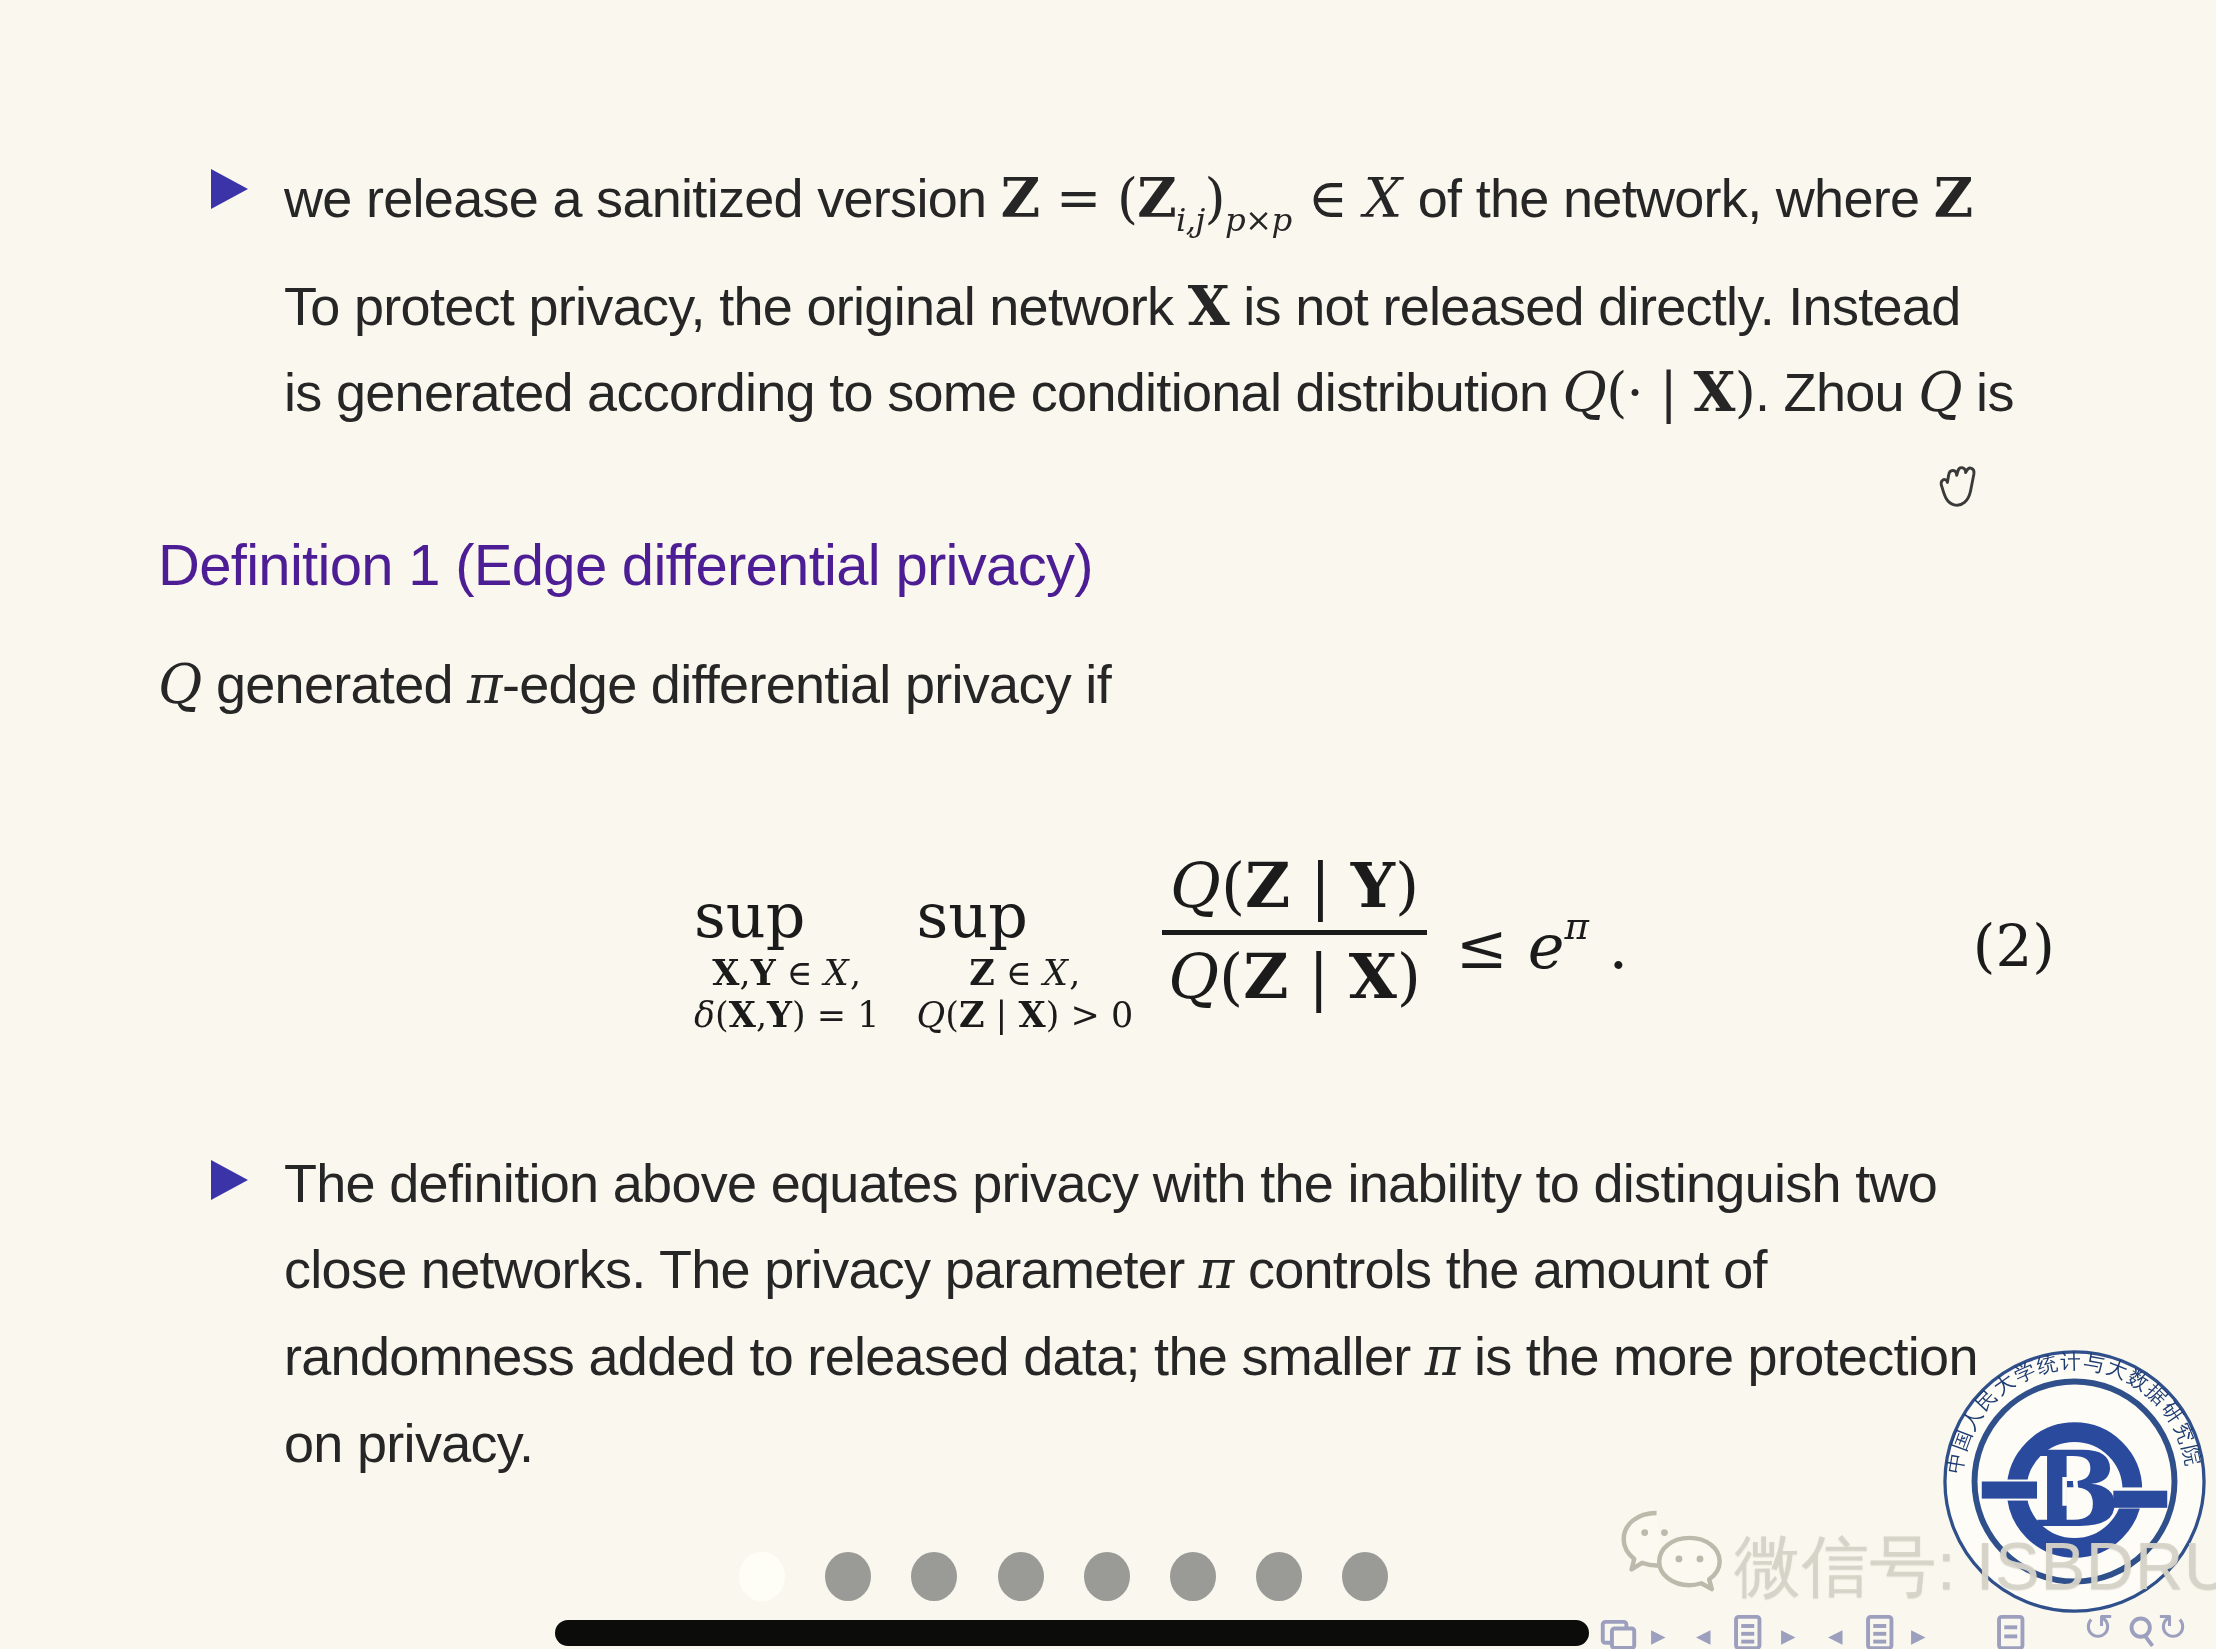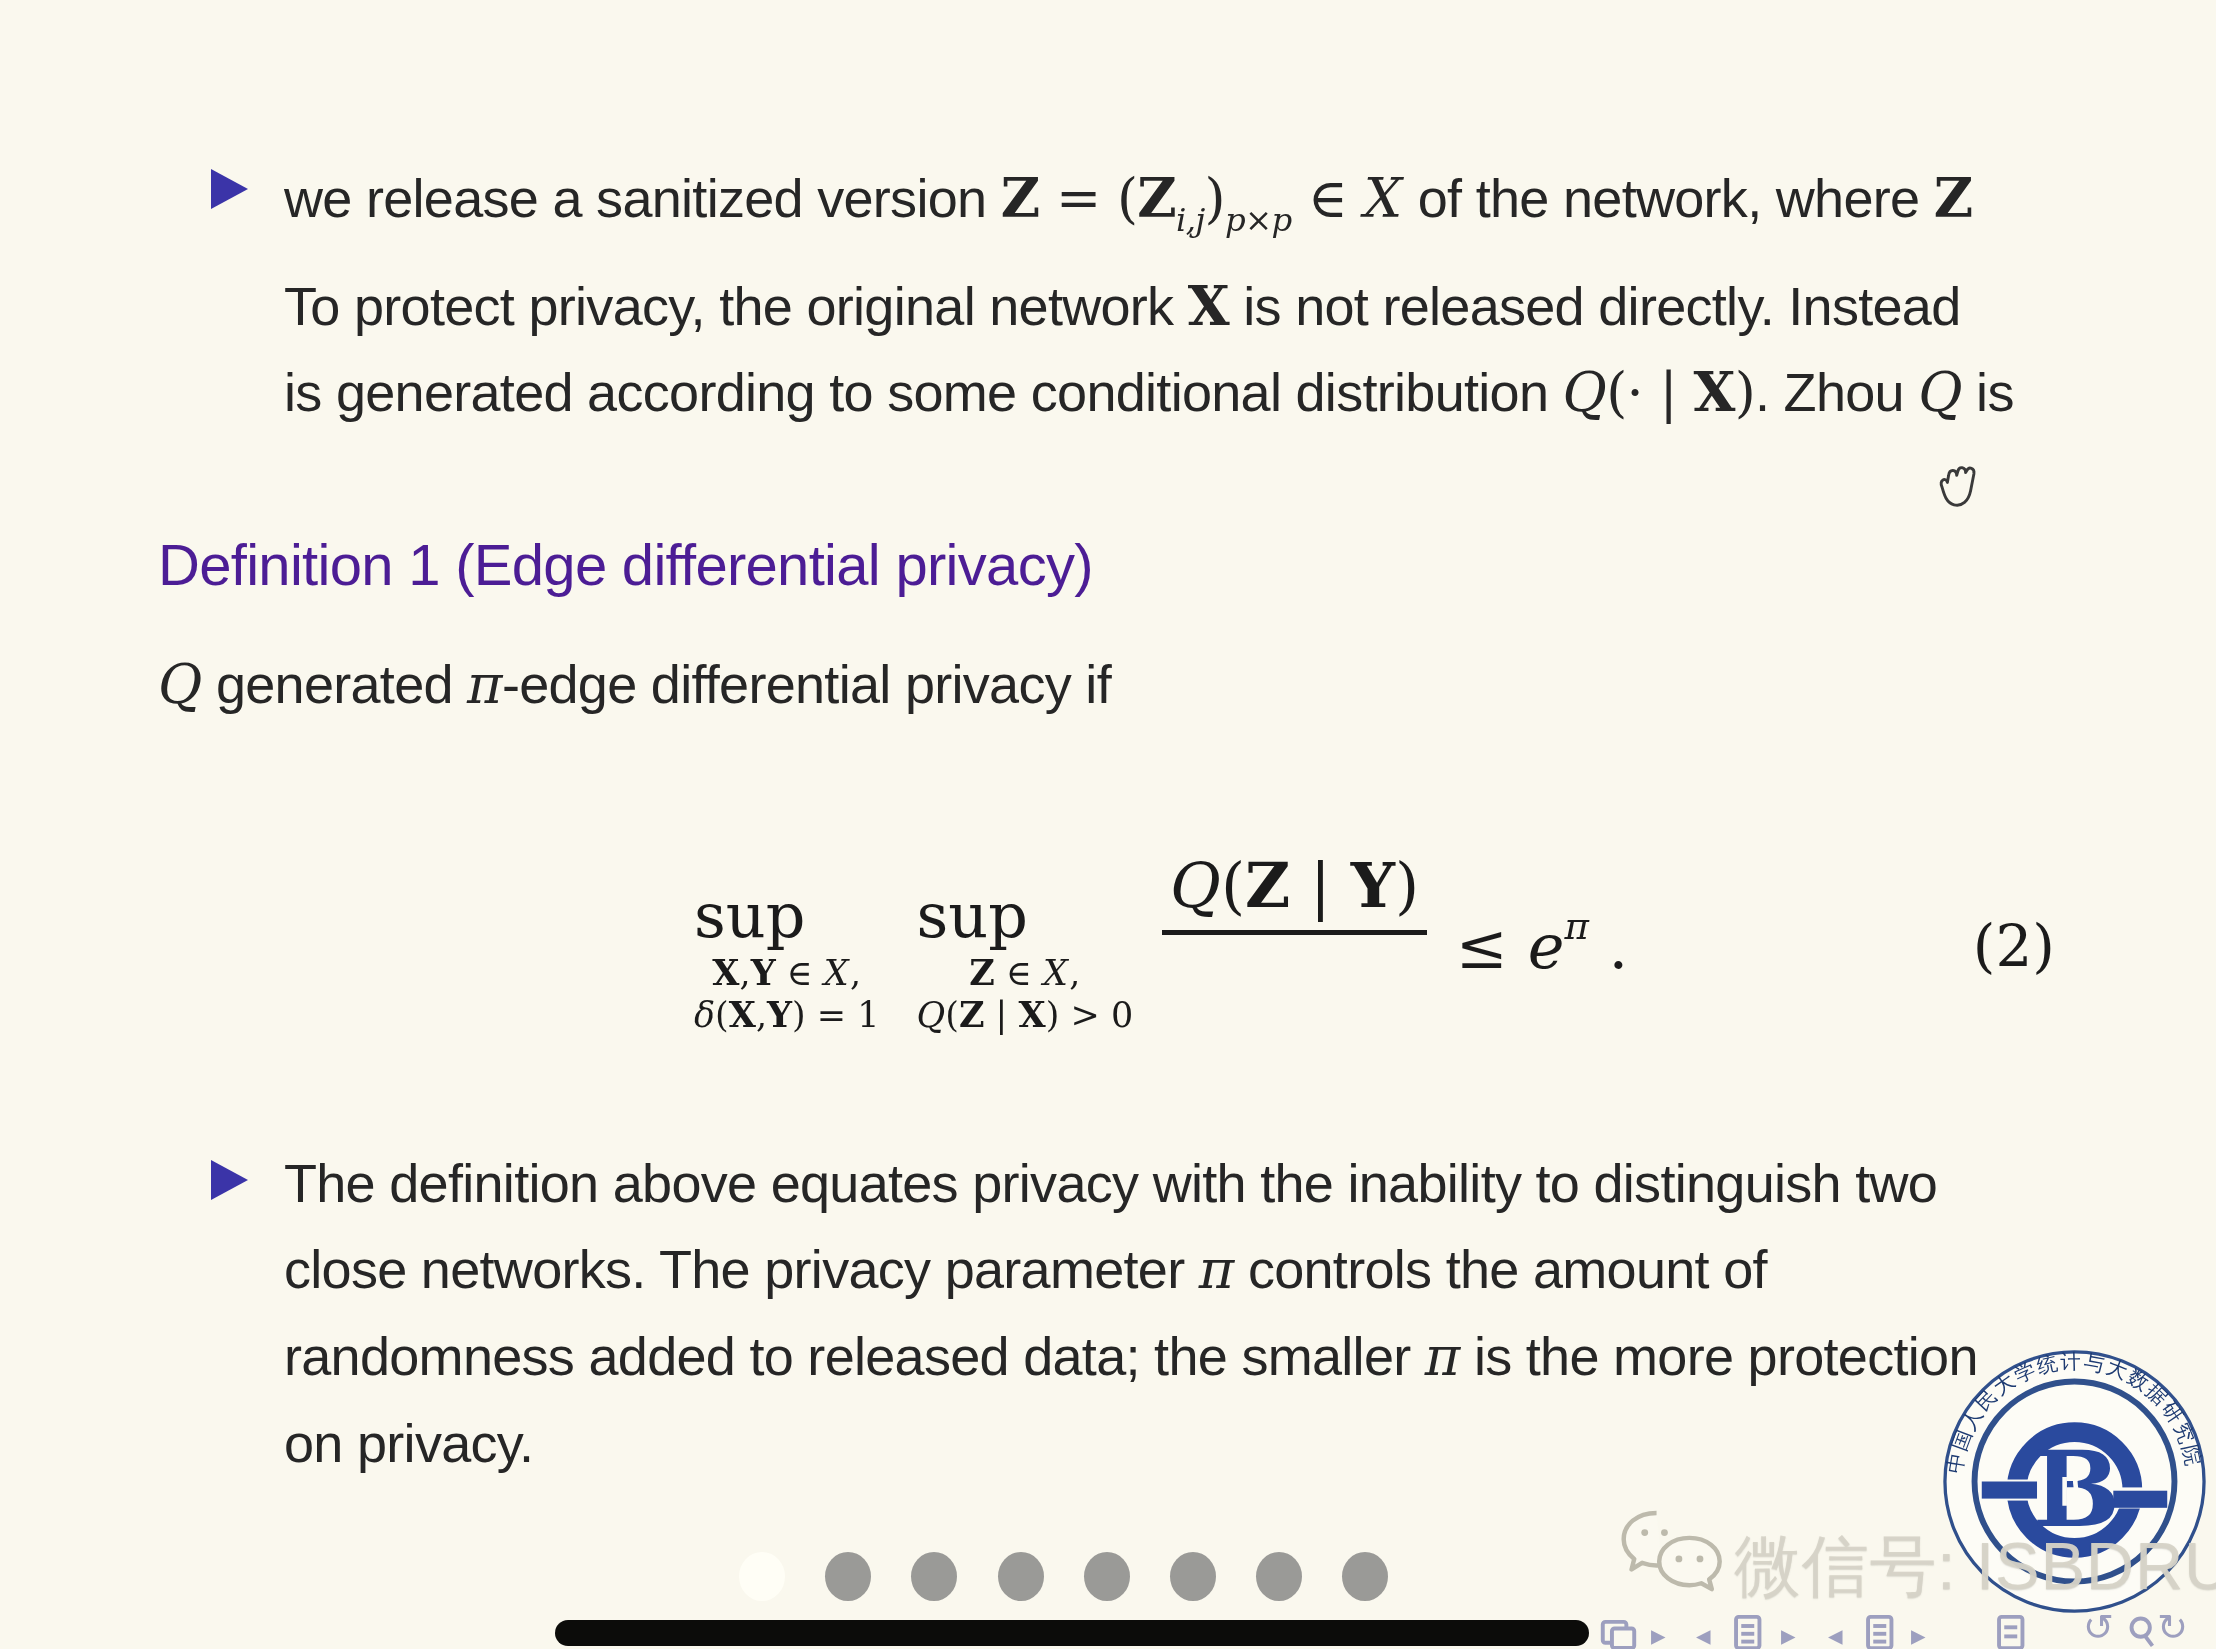--- a/index.html
+++ b/index.html
@@ -72,20 +72,21 @@
   </div>
   <div class="supblock">
     <div class="supword">sup</div>
     <div class="supsub">
       <div><span class="mb">Z</span><span class="mr"> ∈ </span><span class="cal">X</span><span class="mr">,</span></div>
       <div><span class="m">Q</span><span class="mr">(</span><span class="mb">Z</span><span class="mr"> | </span><span class="mb">X</span><span class="mr">) &gt; 0</span></div>
     </div>
   </div>
   <div class="frac">
     <div class="num"><span class="m">Q</span><span class="mr">(</span><span class="mb">Z</span><span class="mr"> | </span><span class="mb">Y</span><span class="mr">)</span></div>
+    <div class="den"><span class="m">Q</span><span class="mr">(</span><span class="mb">Z</span><span class="mr"> | </span><span class="mb">X</span><span class="mr">)</span></div>
   </div>
   <div class="rel"><span class="mr">≤ </span><span class="m">e</span><span class="m sup">π</span><span class="mr"> .</span></div>
   <div class="eqnum">(2)</div>
 </div>
 
 <div class="abs bullet-tri" style="left:211px;top:1160px;"></div>
 <div class="abs" style="left:284px;top:1140px;">
   <div class="textline"><span>The definition above equates privacy with the inability to distinguish two</span></div>
   <div class="textline"><span>close networks.  The privacy parameter </span><span class="m">π</span><span> controls the amount of</span></div>
   <div class="textline"><span>randomness added to released data; the smaller </span><span class="m">π</span><span> is the more protection</span></div>

